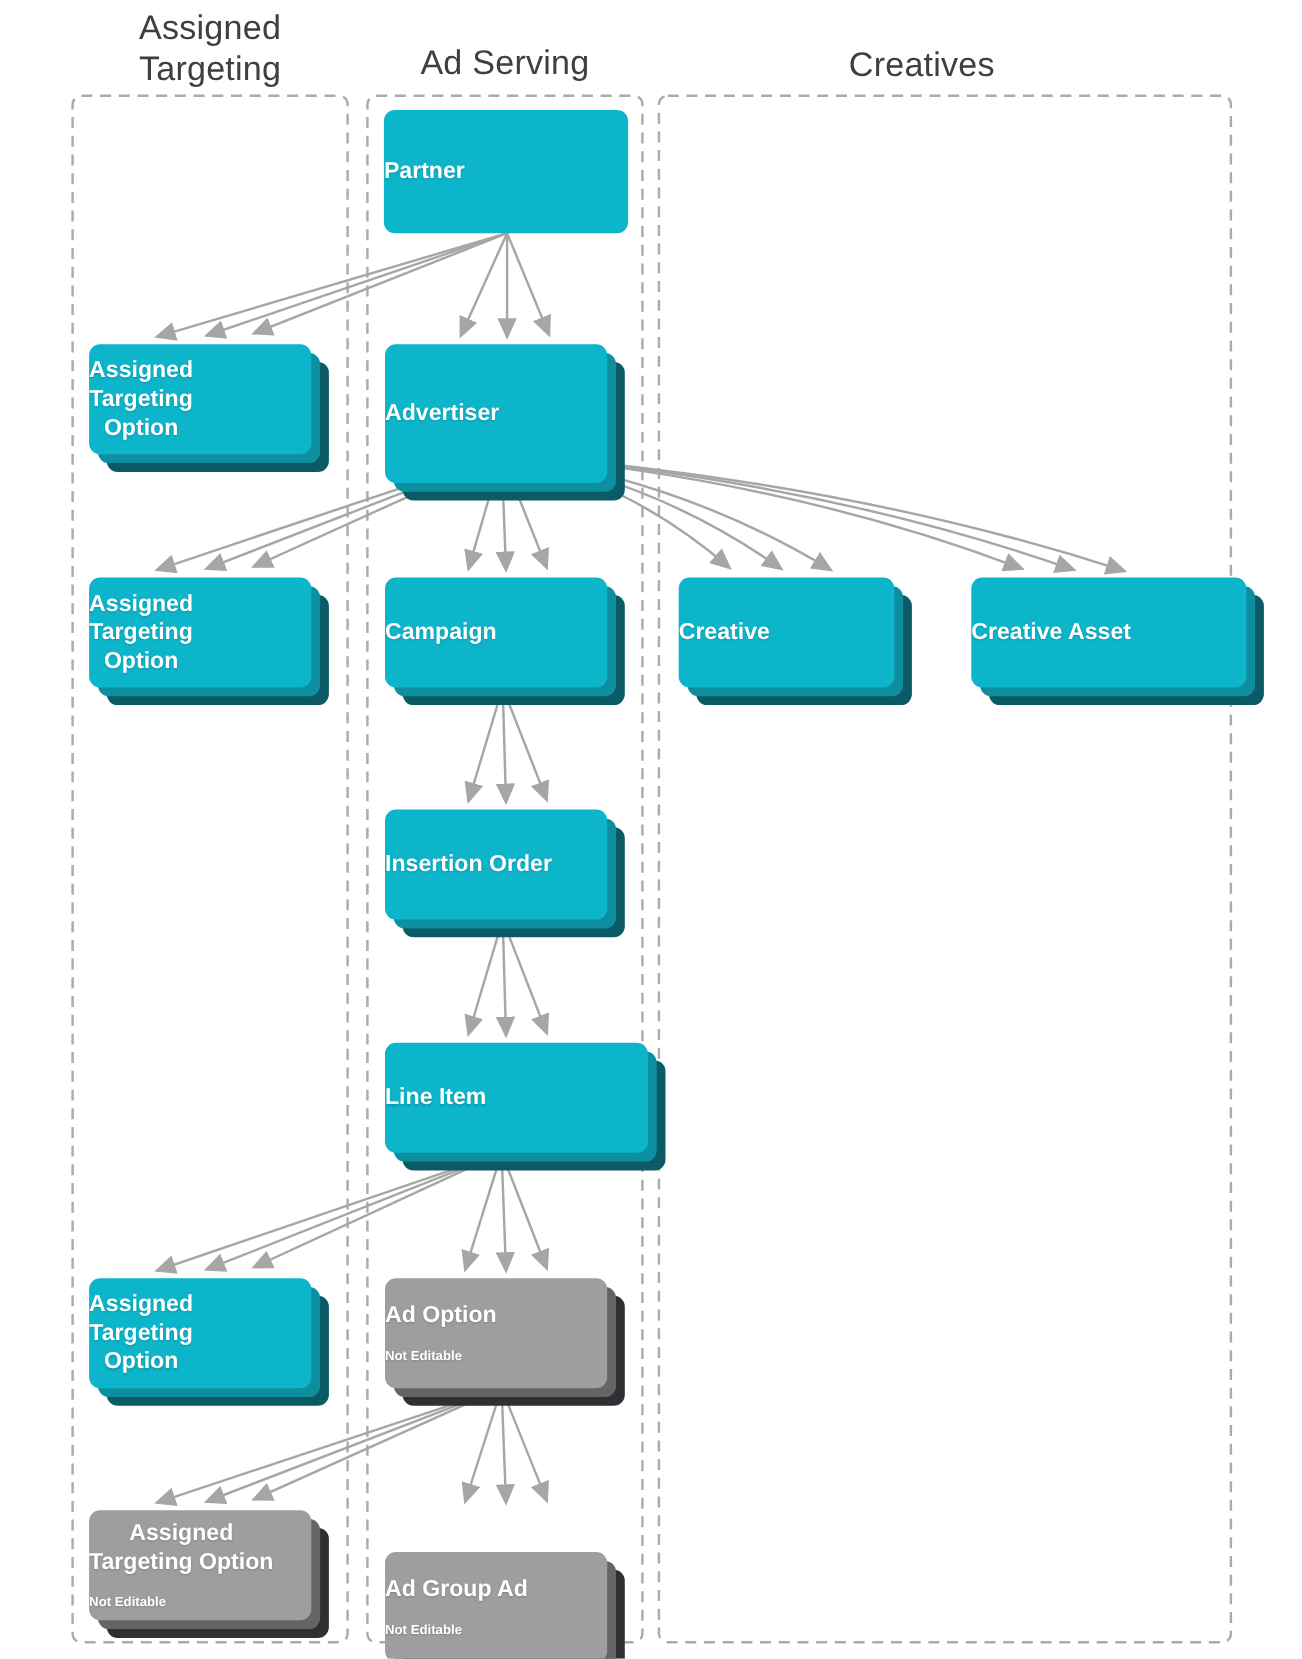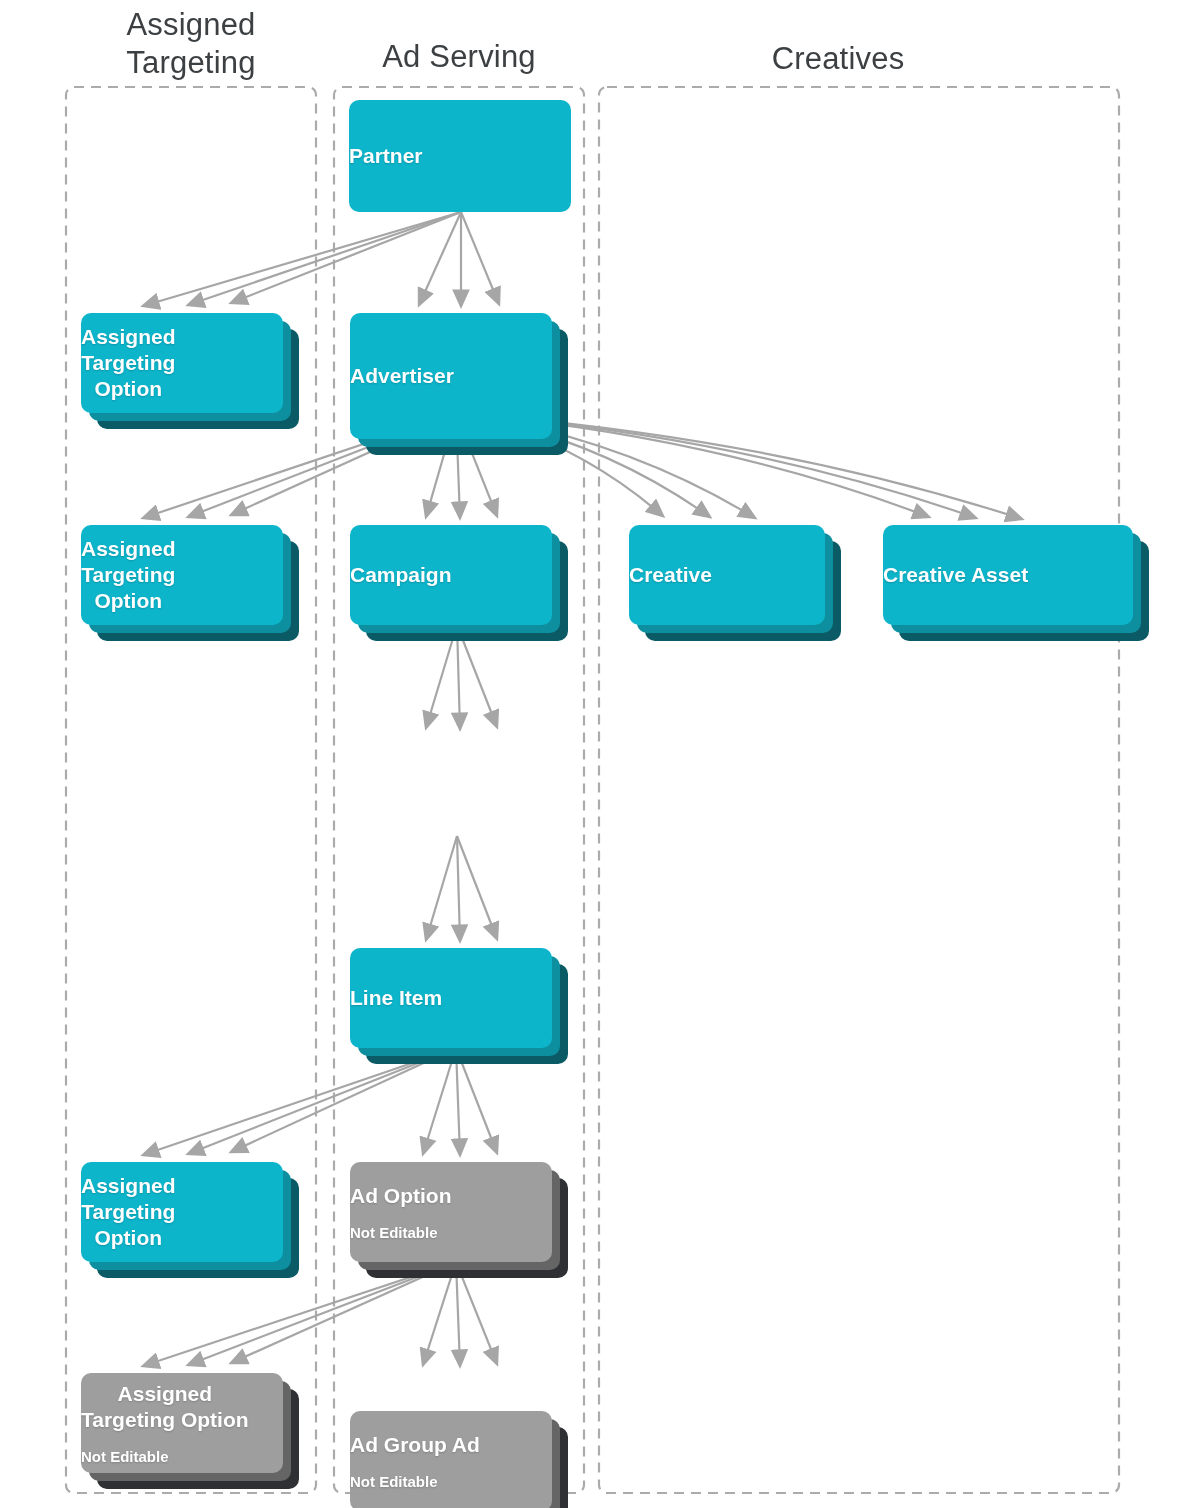--- a/index.html
+++ b/index.html
@@ -39,21 +39,21 @@
   .face{
     display:flex;flex-direction:column;
     align-items:flex-start;justify-content:center;
     color:#ffffff;
     font-weight:bold;
     font-size:21px;line-height:26px;
     text-align:center;
     text-shadow:0 1px 2px rgba(0,0,0,0.18);
   }
   .face .sub{
-    font-size:15px;line-height:19px;
+    font-size:12px;line-height:19px;
     margin-top:14px;
   }
 </style>
 </head>
 <body>
 
 <div id="diagram-canvas">
   <div class="heading" id="heading-assigned-targeting">
     <div>Assigned</div>
     <div>Targeting</div>
@@ -146,39 +146,48 @@
     </div>
     <div class="node node-cyan" style="left: 350px; top: 525px; width: 202px; height: 100px;">
       <div class="layer l3"></div>
       <div class="layer l2"></div>
       <div class="layer face">
         <div>
           <div>Campaign</div>
         </div>
       </div>
     </div>
-    <div class="node node-cyan" style="left: 617px; top: 525px; width: 196px; height: 100px; margin-left: 12px;">
+    <div class="node node-cyan" style="left: 617px; top: 525px; width: 196px; height: 100px;">
       <div class="layer l3"></div>
       <div class="layer l2"></div>
       <div class="layer face">
         <div>
           <div>Creative</div>
         </div>
       </div>
     </div>
     <div class="node node-cyan" style="left: 883px; top: 525px; width: 202px; height: 100px; padding-left: 48px;">
       <div class="layer l3"></div>
       <div class="layer l2"></div>
       <div class="layer face">
         <div>
           <div>Creative Asset</div>
         </div>
       </div>
     </div>
-    <div class="node node-cyan" style="left: 350px; top: 948px; width: 202px; height: 100px;">
+    <div class="node node-cyan" style="left: 350px; top: 736px; width: 202px; height: 100px;">
+      <div class="layer l3"></div>
+      <div class="layer l2"></div>
+      <div class="layer face">
+        <div>
+          <div>Insertion Order</div>
+        </div>
+      </div>
+    </div>
+    <div class="node node-cyan" style="left: 350px; top: 948px; width: 202px; height: 100px; padding-left: 37px;">
       <div class="layer l3"></div>
       <div class="layer l2"></div>
       <div class="layer face">
         <div>
           <div>Line Item</div>
         </div>
       </div>
     </div>
     <div class="node node-cyan" style="left: 81px; top: 1162px; width: 202px; height: 100px;">
       <div class="layer l3"></div>

